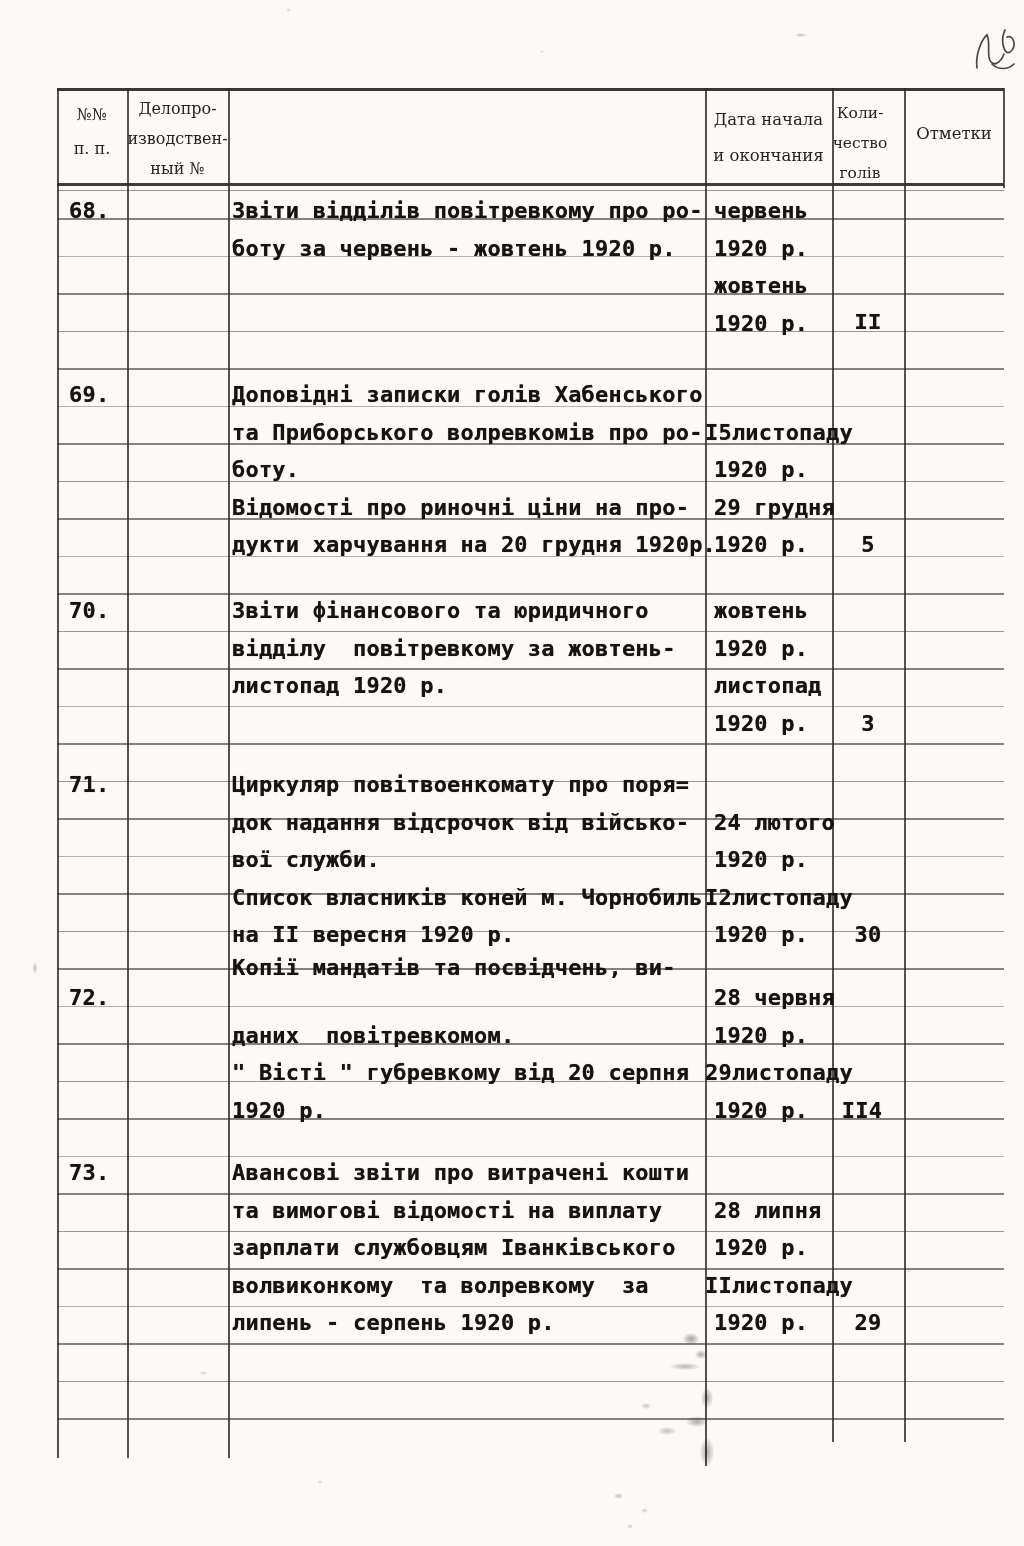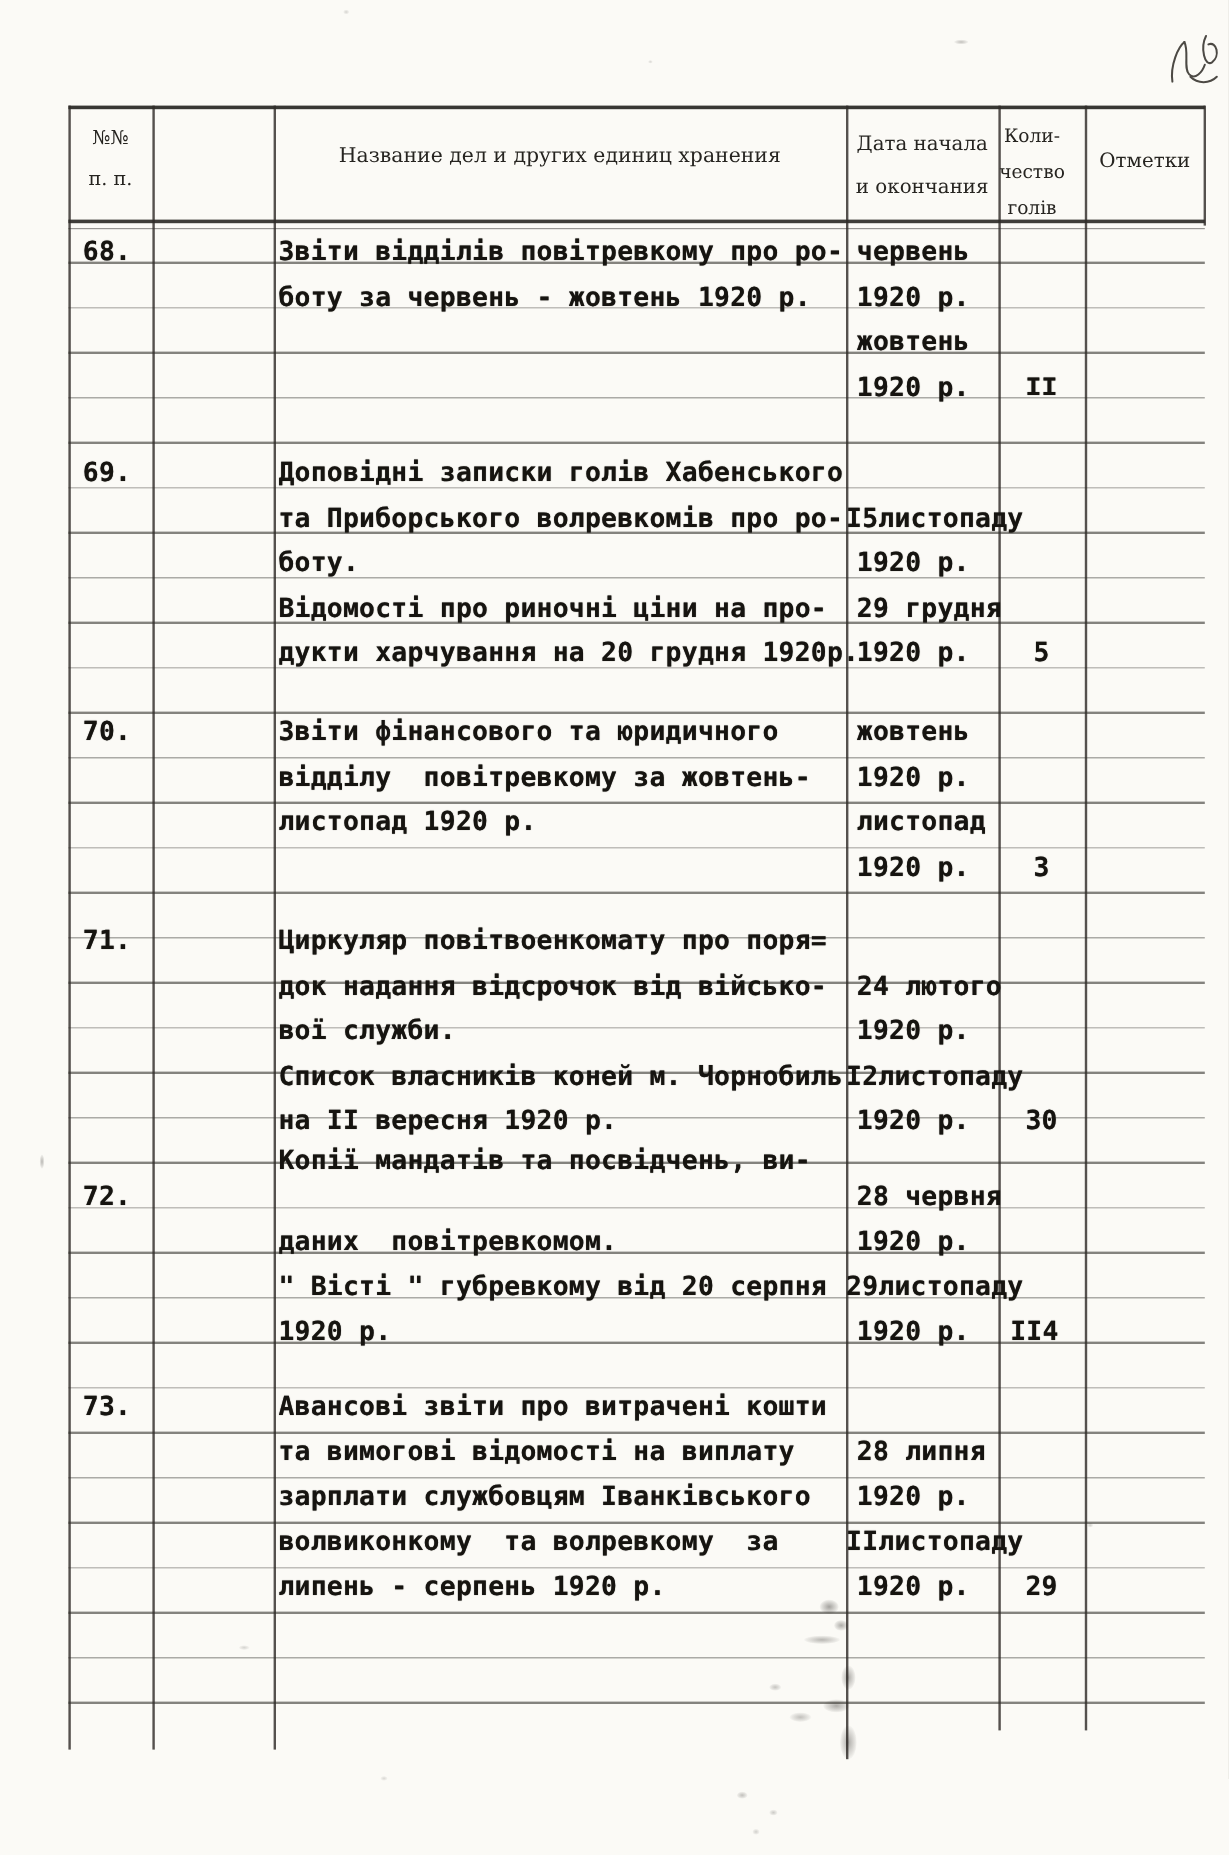--- a/index.html
+++ b/index.html
@@ -35,21 +35,25 @@
 <div class="page">
 
   <div class="heavy" style="left:57px;top:88px;width:947px;height:2.8px;opacity:.88;"></div>
   <div class="heavy" style="left:57px;top:183px;width:947px;height:2.5px;opacity:.85;"></div>
   <div class="heavy" style="left:57px;top:190px;width:947px;height:1.2px;opacity:.45;"></div>
 
   <div class="hcell" style="left:57px;top:100px;width:70px;font-size:16px;">
     <div>№№</div>
     <div style="margin-top:4px;">п. п.</div>
   </div>
-  <div class="hcell" style="left:228px;top:120px;width:477px;font-size:17px;">Название дел и других единиц хранения</div>
+  <div class="hcell" style="left:127px;top:94px;width:101px;font-size:16px;">
+    <div>Делопро-</div>
+    <div>изводствен-</div>
+    <div>ный №</div>
+  </div>
   <div class="hcell" style="left:705px;top:105px;width:127px;font-size:16.5px;text-align:center;">
     <div>Дата начала</div>
     <div style="margin-top:6px;">и  окончания</div>
   </div>
   <div class="hcell" style="left:832px;top:98px;width:56px;font-size:15.5px;">
     <div>Коли-</div>
     <div>чество</div>
     <div>голів</div>
   </div>
   <div class="hcell" style="left:904px;top:124px;width:100px;font-size:16.5px;">Отметки</div>

